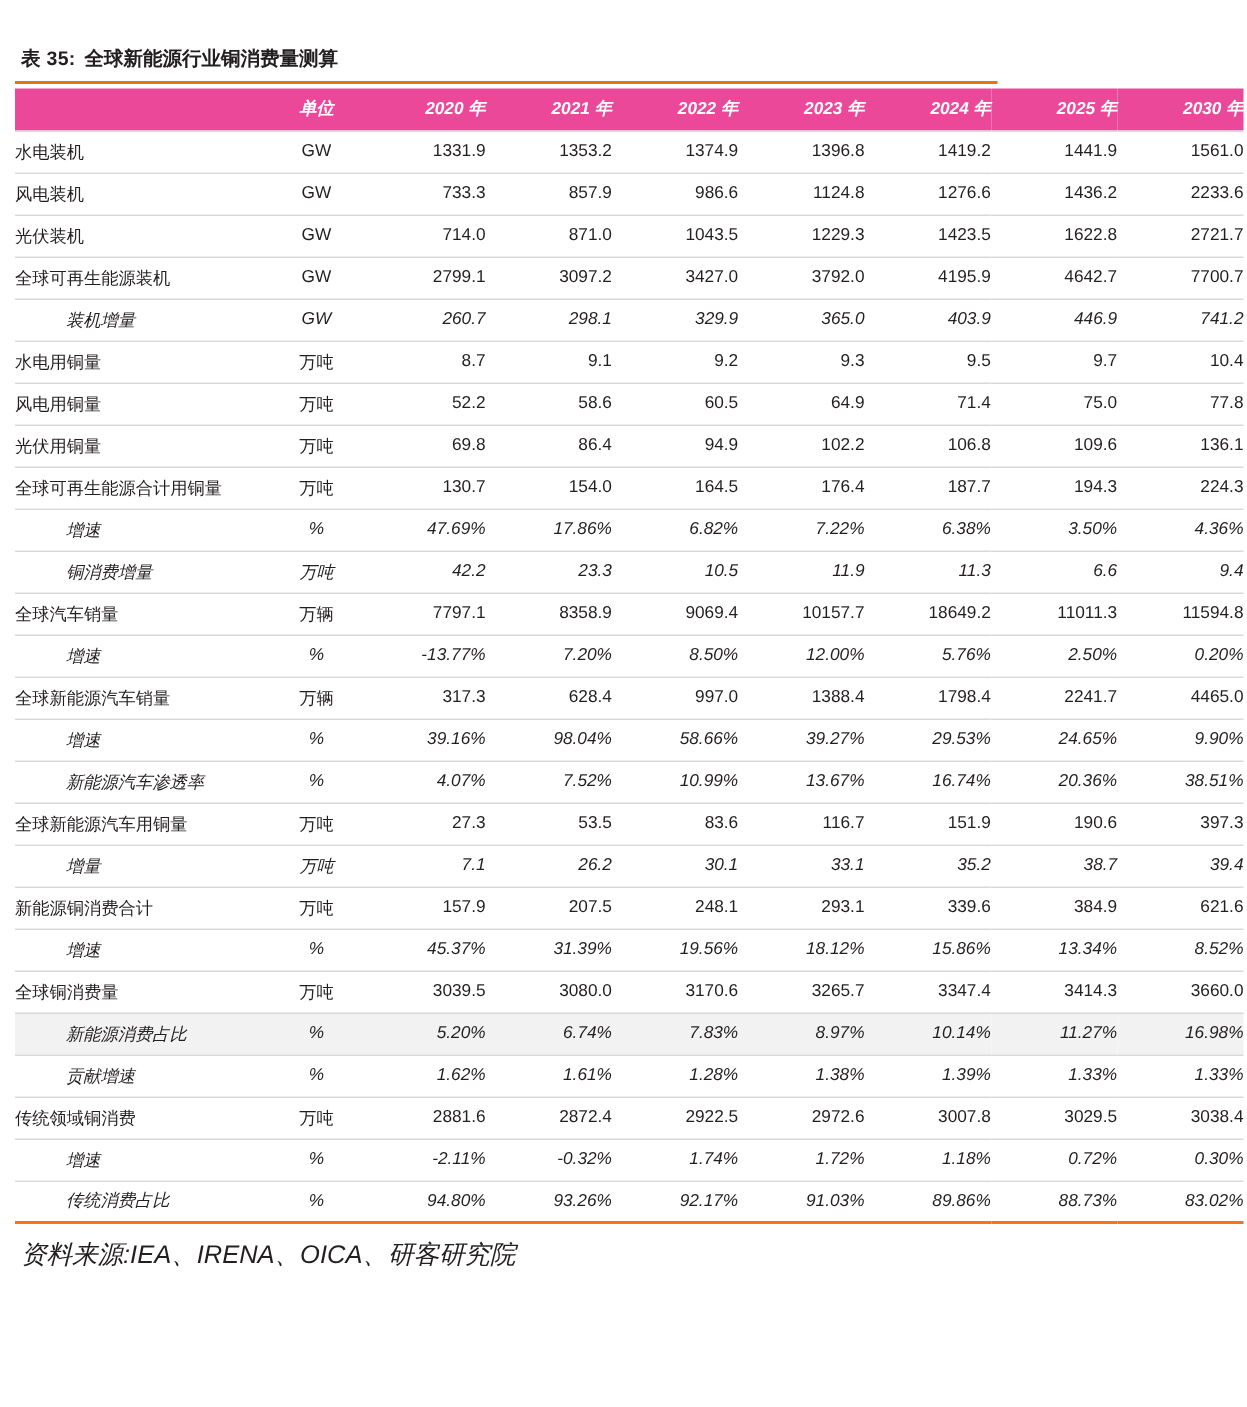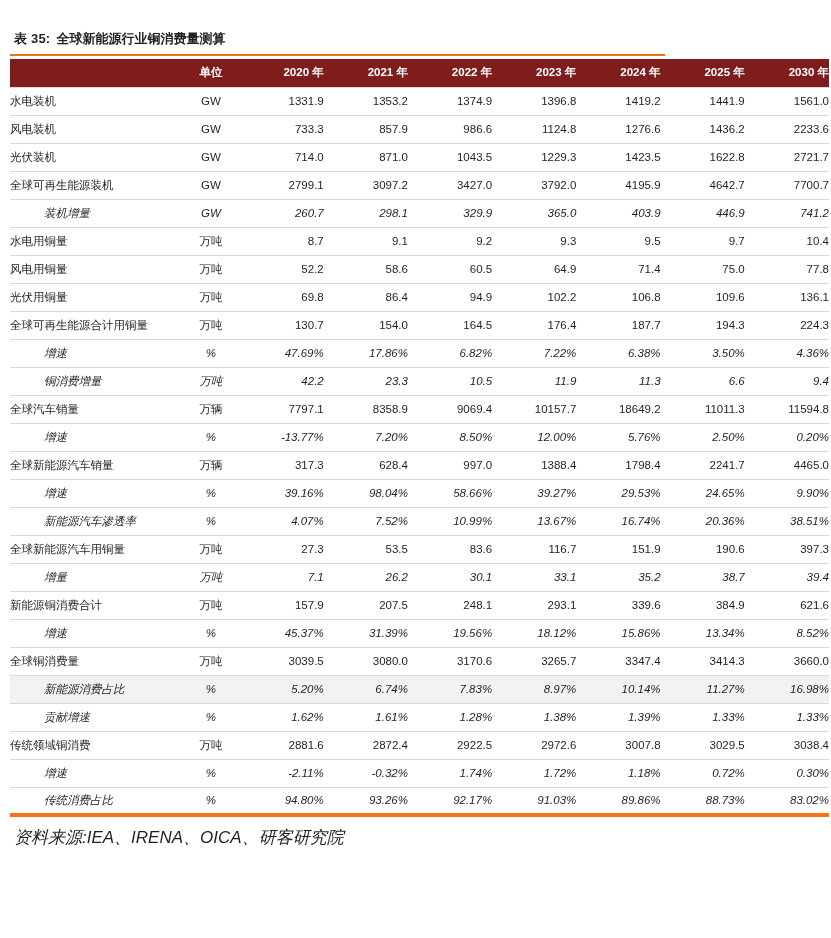--- a/index.html
+++ b/index.html
@@ -53,28 +53,29 @@
     padding: 0;
     height: 28px;
     box-sizing: border-box;
   }
   
   col.c-name  { width: 172px; }
   col.c-unit  { width: 57px; }
   col.c-data  { width: 84px; }
 
   thead th {
-    background: #7f1d1d;
+    background: #ec4899;
     color: #ffffff;
     font-weight: bold;
     font-size: 11.5px;
     height: 30px;
     border-bottom: none;
     text-align: right;
     padding-right: 11px;
+    font-style: italic;
   }
   thead th.hname {
     text-align: left;
     padding-left: 9px;
   }
   thead th.hunit {
     text-align: center;
     padding-right: 0;
   }
   td.name {
@@ -89,21 +90,21 @@
   }
   td.val {
     text-align: right;
     padding-right: 11px;
     color: #231f20;
     font-variant-numeric: tabular-nums;
   }
   tr.italic td { font-style: italic; }
   tr.bold td { font-weight: normal; }
   tr.shade td { background: #f2f2f2; }
-  tr.last td { border-bottom: 4px solid #f97316; }
+  tr.last td { border-bottom: 2px solid #f97316; }
   .source {
     font-size: 17px;
     font-style: italic;
     color: #231f20;
     padding: 9px 4px 0 4px;
   }
 </style>
 </head>
 <body>
 

